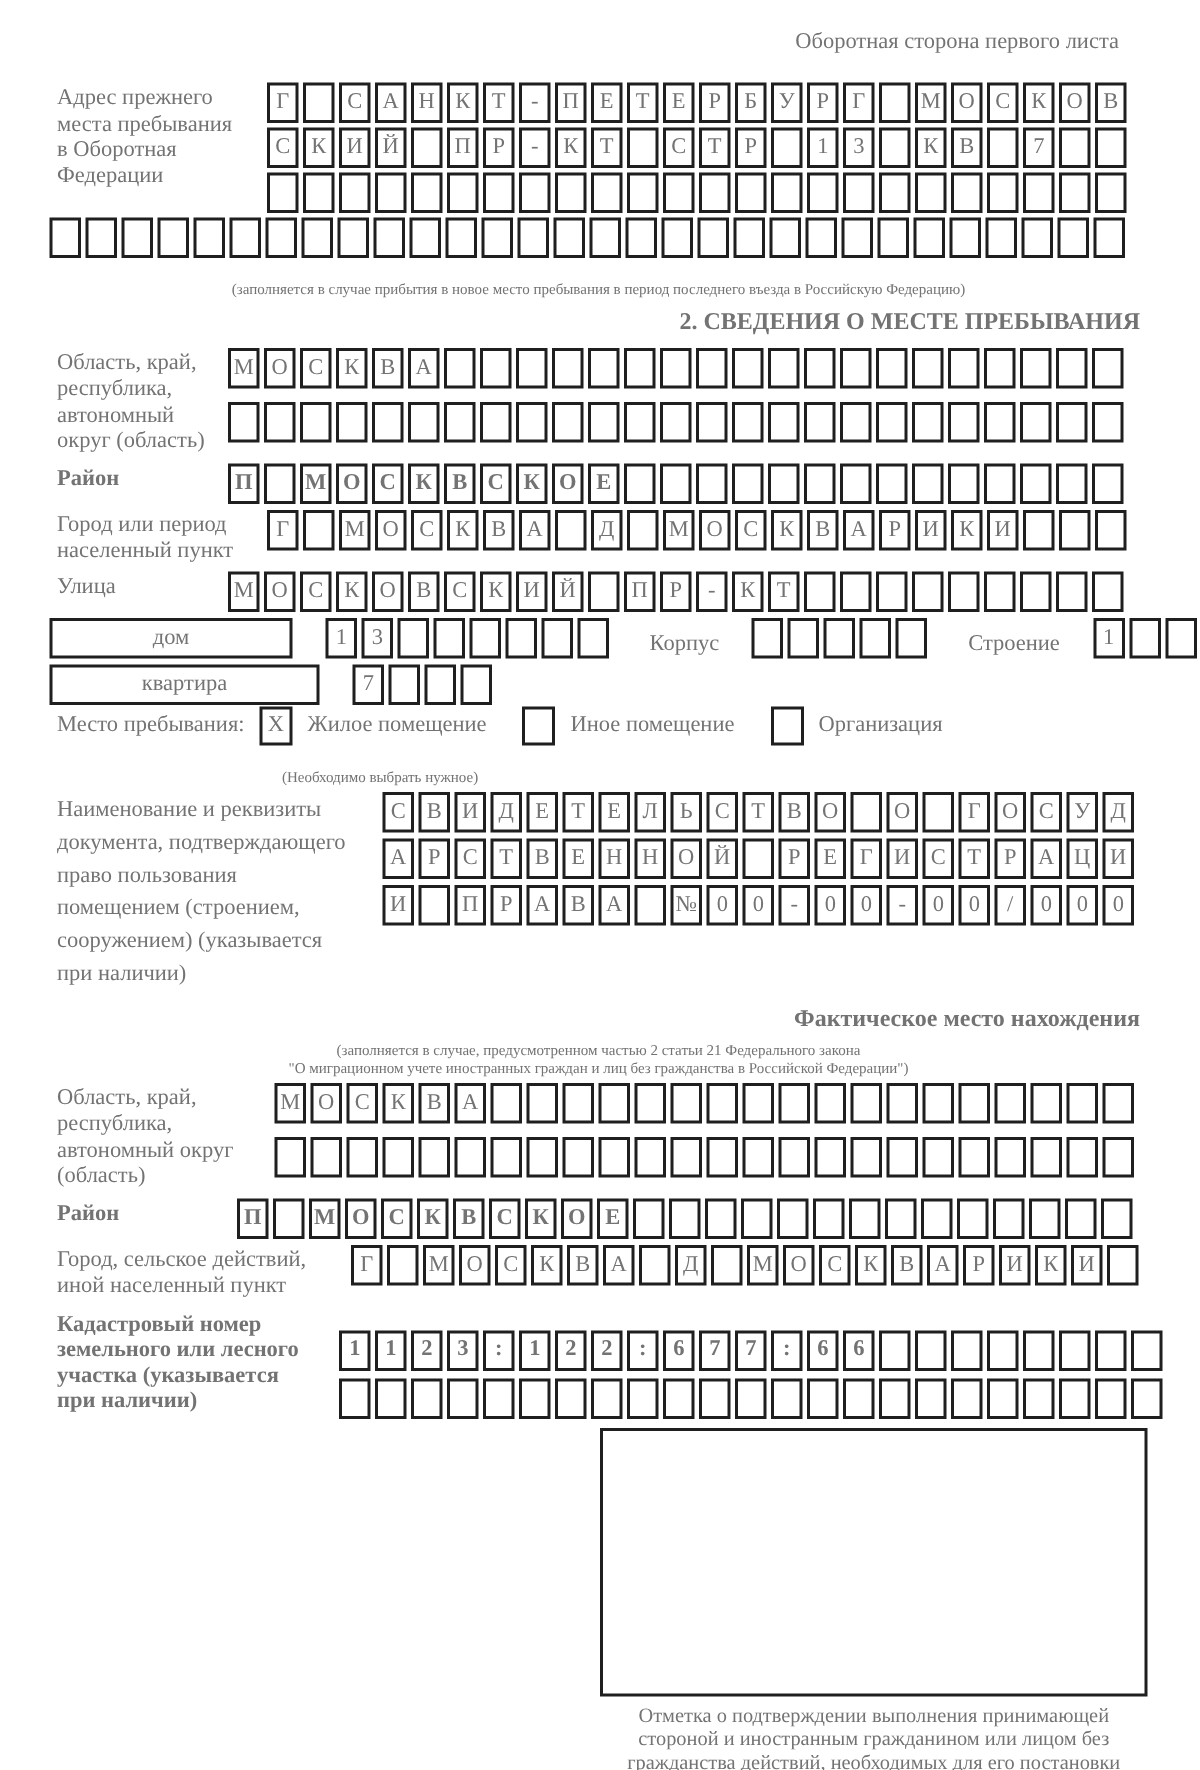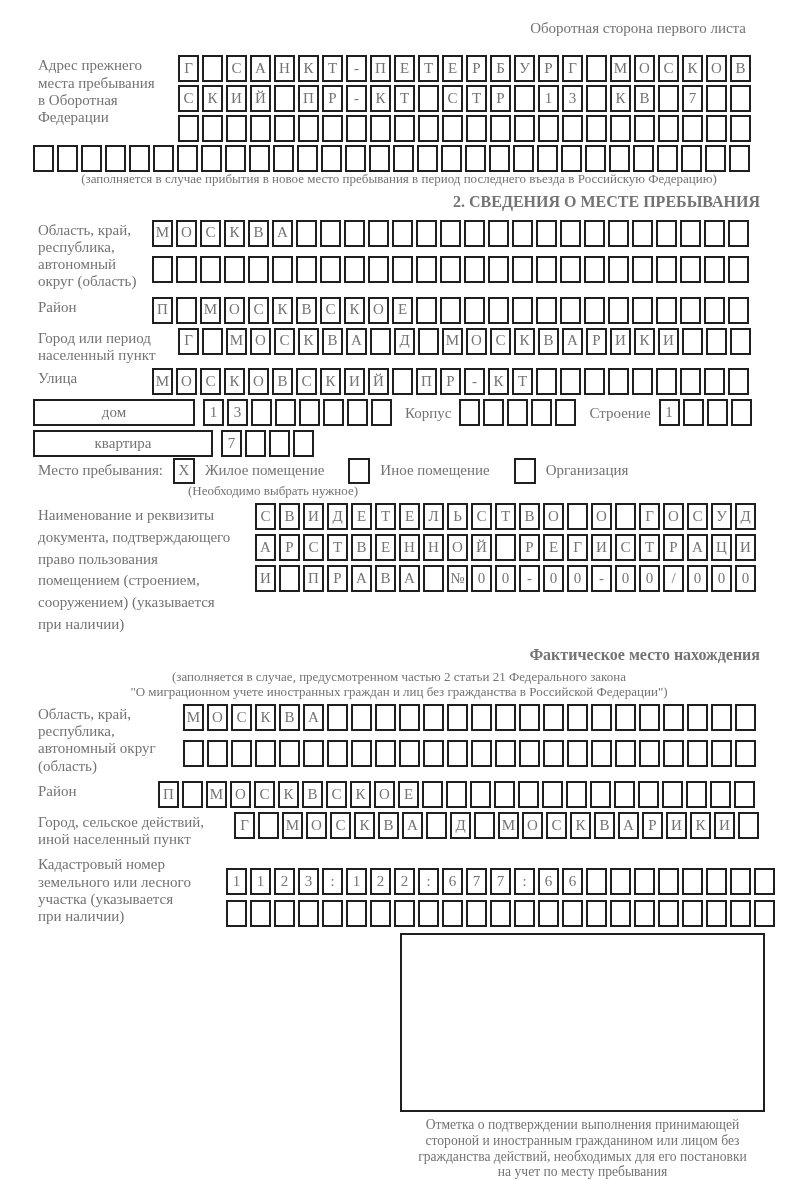--- a/index.html
+++ b/index.html
@@ -14,38 +14,38 @@
   .flabel{white-space:pre-line;flex:0 0 auto;padding-top:2px;}
   .rows{flex:0 0 auto;}
   .cellrow{display:flex;flex-wrap:nowrap;}
   .cellrow + .cellrow{margin-top:3px;}
   .cellrow.gap{margin-top:9px;}
   .cell{
     display:inline-flex;align-items:center;justify-content:center;
     width:17px;height:23px;border:2px solid #1f1f1f;margin-right:3px;
     font-size:15px;flex:0 0 auto;background:#fff;
   }
-  .note{font-size:13px;margin:0 0 2px 0;white-space:pre-line;}
+  .note{font-size:10px;margin:16px 0 2px 0;white-space:pre-line;}
   .note.center{text-align:center;}
   .sec-title{font-weight:bold;text-align:right;font-size:16px;margin:6px 0 8px 0;}
   .wide-box{
     border:2px solid #1f1f1f;height:23px;display:inline-flex;align-items:center;
     justify-content:center;flex:0 0 auto;background:#fff;
   }
   .inline-label{padding:3px 8px 0 10px;flex:0 0 auto;}
-  .hrow{display:flex;align-items:center;margin-top:4px;}
+  .hrow{display:flex;align-items:flex-end;margin-top:4px;gap:14px;}
   .chkrow{display:flex;align-items:center;margin-top:1px;}
   .chkbox{
     width:18px;height:22px;border:2px solid #1f1f1f;display:inline-flex;
     align-items:center;justify-content:center;margin:0 10px;background:#fff;flex:0 0 auto;
   }
   .chklabel{margin-right:14px;}
   .stamp-wrap{margin-left:362px;margin-top:6px;width:365px;}
   .stamp-box{width:361px;height:175px;border:2px solid #1f1f1f;background:#fff;}
-  .stamp-caption{font-size:13.6px;text-align:center;white-space:pre-line;margin-top:5px;} .mt4{margin-top:4px;} .mt6{margin-top:6px;}
+  .stamp-caption{font-size:13.6px;text-align:center;white-space:pre-line;margin-top:5px;} .mt4{margin-top:4px;} .mt6{margin-top:6px;font-weight:bold;}
 </style>
 </head>
 <body>
 
 <div class="sheet">
 
   <div class="page-title">Оборотная сторона первого листа</div>
 
   <div class="formrow">
     <div class="flabel" style="width:140px">Адрес прежнего

